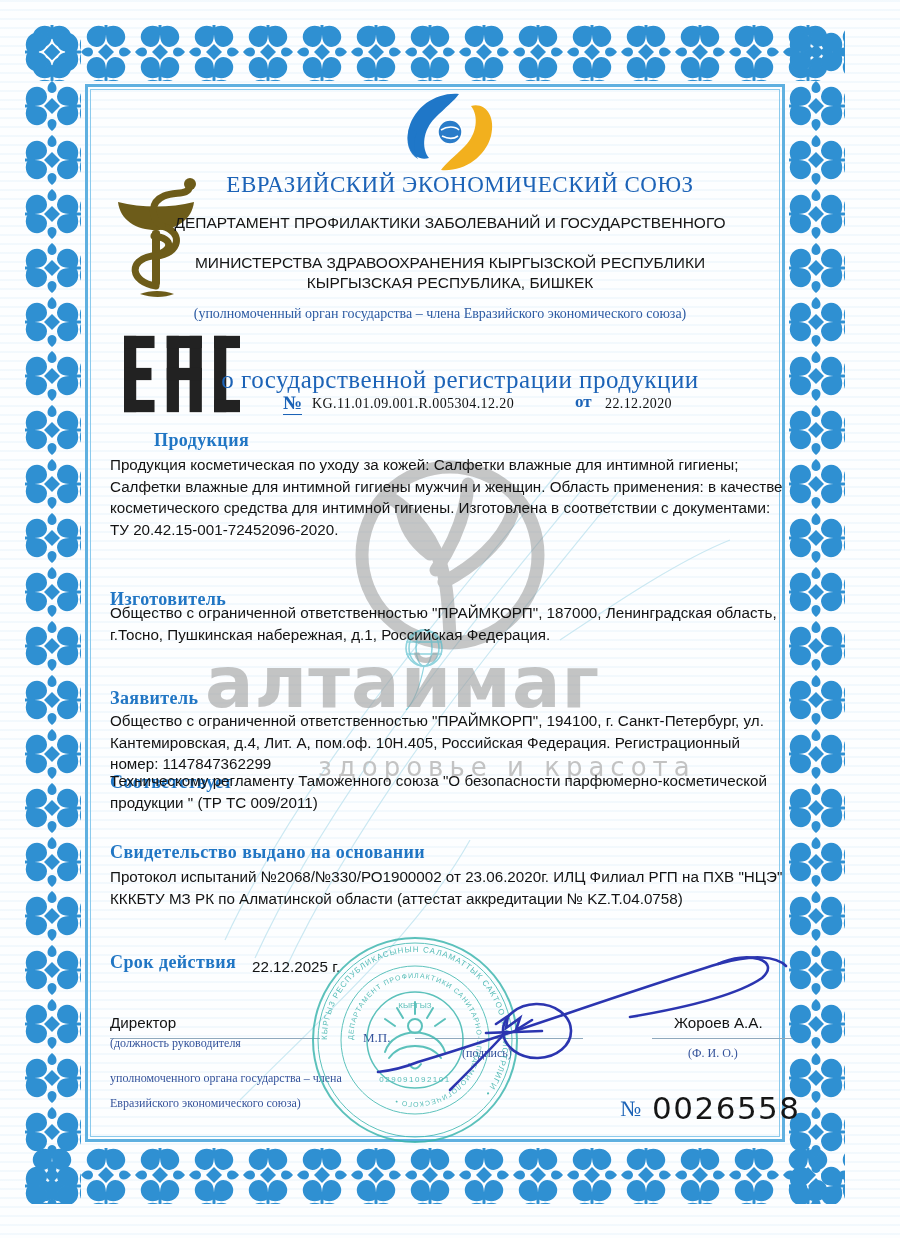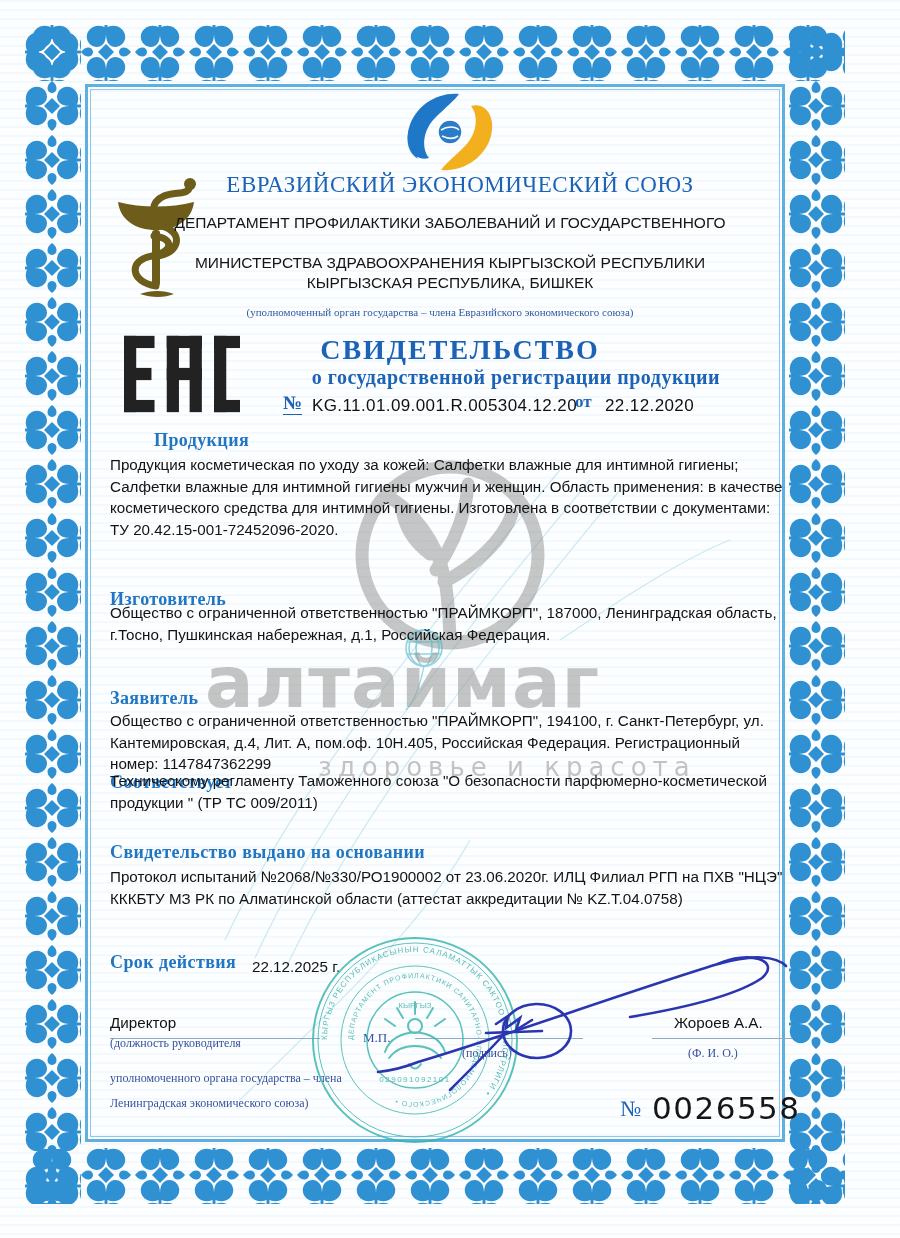--- a/index.html
+++ b/index.html
@@ -11,25 +11,25 @@
   .band{position:absolute;}
   .inner-frame{position:absolute;left:85px;top:84px;width:700px;height:1058px;
     border:3px solid #5fb0e0;box-sizing:border-box;}
   .inner-frame .inline{position:absolute;inset:2px;border:1px solid #8ccaec;}
   .abs{position:absolute;}
   .ctr{text-align:center;}
   .serif{font-family:"Liberation Serif", serif;}
   .blue{color:#1c63b7;}
   .union-title{font-size:23px;font-weight:normal;letter-spacing:.5px;color:#1c63b7;}
   .dept{font-size:15.5px;line-height:20px;color:#151515;}
-  .note{font-size:11px;color:#2d5ba3;}
+  .note{font-size:14px;color:#2d5ba3;}
   .title1{font-size:28px;font-weight:bold;letter-spacing:2px;color:#1c63b7;}
-  .title2{font-size:20px;font-weight:bold;letter-spacing:.5px;color:#1c63b7;text-align:right;}
+  .title2{font-size:25px;font-weight:normal;letter-spacing:.5px;color:#1c63b7;}
   .numsign{font-size:19px;font-weight:bold;color:#1c63b7;border-bottom:1.5px solid #1c63b7;}
-  .certno{font-size:17px;letter-spacing:.4px;color:#111;}
+  .certno{font-size:14px;letter-spacing:.4px;color:#111;font-family:Liberation Serif, serif;}
   .fromlbl{font-size:17px;font-weight:bold;color:#1c63b7;}
   .heading{font-size:18px;font-weight:bold;letter-spacing:.4px;color:#2176c4;font-family:"Liberation Serif", serif;}
   .body-text{font-size:15.2px;line-height:21.5px;color:#131313;}
   .smallprint{font-size:12px;color:#35539b;font-family:"Liberation Serif", serif;}
   .sigline{position:absolute;height:0;border-top:1px solid #8fa9bd;}
   .bigno-digits{font-size:31px;letter-spacing:1.5px;color:#161616;font-family:"DejaVu Sans", sans-serif;}
   .wm-brand{font-size:72px;font-weight:bold;color:#9e9e9e;opacity:.6;font-family:"DejaVu Sans", sans-serif;
     letter-spacing:1px;white-space:nowrap;}
   .wm-tagline{font-size:26px;color:#bdbdbd;opacity:.9;letter-spacing:6px;white-space:nowrap;
     font-family:"DejaVu Sans", sans-serif;}
@@ -177,21 +177,20 @@
         <rect x="86" y="0" width="16" height="100"></rect>
       <rect x="56" y="0" width="46" height="16"></rect>
         <rect x="56" y="42" width="46" height="16"></rect>
       <rect x="118" y="0" width="16" height="100"></rect>
         <rect x="118" y="0" width="34" height="16"></rect>
       <rect x="118" y="84" width="34" height="16"></rect>
     </g>
   </svg>
   <span class="visually-hidden">EAC</span>
 
-  <div class="layer2 ctr serif title1" style="left:200px;top:334px;width:520px;">СВИДЕТЕЛЬСТВО</div>
   <div class="layer2 ctr serif title2" style="left:200px;top:366px;width:520px;">о государственной регистрации продукции</div>
 
   <span class="layer2 serif numsign" style="left:283px;top:392px;">№</span>
   <span class="layer2 certno" style="left:312px;top:396px;">KG.11.01.09.001.R.005304.12.20</span>
   <span class="layer2 serif fromlbl" style="left:575px;top:392px;">от</span>
   <span class="layer2 certno" style="left:605px;top:396px;">22.12.2020</span>
 
   <div class="layer2 heading" style="left:110px;top:430px;margin-left:44px;">Продукция</div>
   <div class="layer2 body-text" style="left:110px;top:454px;width:682px;">Продукция косметическая по уходу за кожей: Салфетки влажные для интимной гигиены; Салфетки влажные для интимной гигиены мужчин и женщин. Область применения: в качестве косметического средства для интимной гигиены. Изготовлена в соответствии с документами: ТУ 20.42.15-001-72452096-2020.</div>
 
@@ -207,21 +206,21 @@
   <div class="layer2 heading" style="left:110px;top:842px;">Свидетельство выдано на основании</div>
   <div class="layer2 body-text" style="left:110px;top:866px;width:682px;">Протокол испытаний №2068/№330/РО1900002 от 23.06.2020г. ИЛЦ Филиал РГП на ПХВ "НЦЭ" КККБТУ МЗ РК по Алматинской области (аттестат аккредитации № KZ.T.04.0758)</div>
 
   <div class="layer2 heading" style="left:110px;top:952px;">Срок действия</div>
   <div class="layer2 body-text" style="left:252px;top:956px;">22.12.2025 г.</div>
 
   <div class="layer2 body-text" style="left:110px;top:1012px;">Директор</div>
   <div class="sigline layer2" style="left:110px;top:1038px;width:210px;"></div>
   <div class="layer2 smallprint" style="left:110px;top:1012px;margin-top:24px;">(должность руководителя</div>
   <div class="layer2 smallprint" style="left:110px;top:1071px;">уполномоченного органа государства – члена</div>
-  <div class="layer2 smallprint" style="left:110px;top:1096px;">Ленинградская экономического союза)</div>
+  <div class="layer2 smallprint" style="left:110px;top:1096px;">Евразийского экономического союза)</div>
 
   <div class="layer2 smallprint" style="left:363px;top:1030px;font-size:13px;">М.П.</div>
   <div class="sigline layer2" style="left:415px;top:1038px;width:168px;"></div>
   <div class="layer2 smallprint" style="left:462px;top:1046px;">(подпись)</div>
 
   <div class="layer2 body-text" style="left:674px;top:1012px;">Жороев А.А.</div>
   <div class="sigline layer2" style="left:652px;top:1038px;width:140px;"></div>
   <div class="layer2 smallprint" style="left:688px;top:1046px;">(Ф. И. О.)</div>
 
   <span class="layer2 serif blue" style="left:620px;top:1096px;font-size:22px;">№</span>

